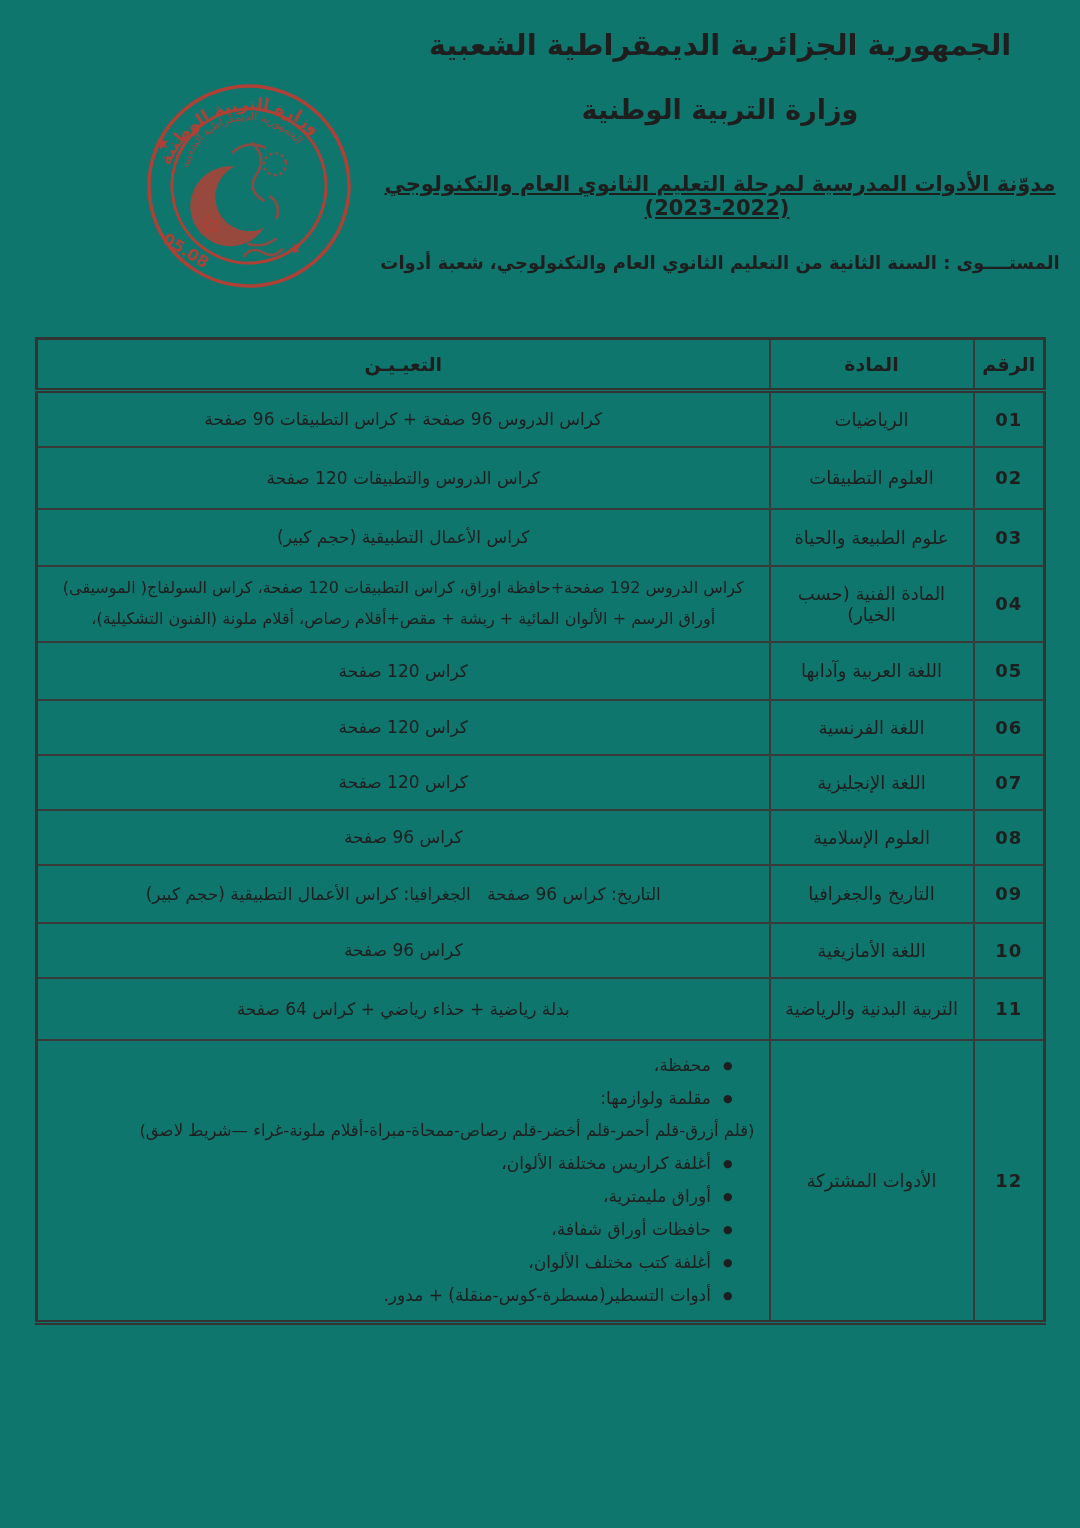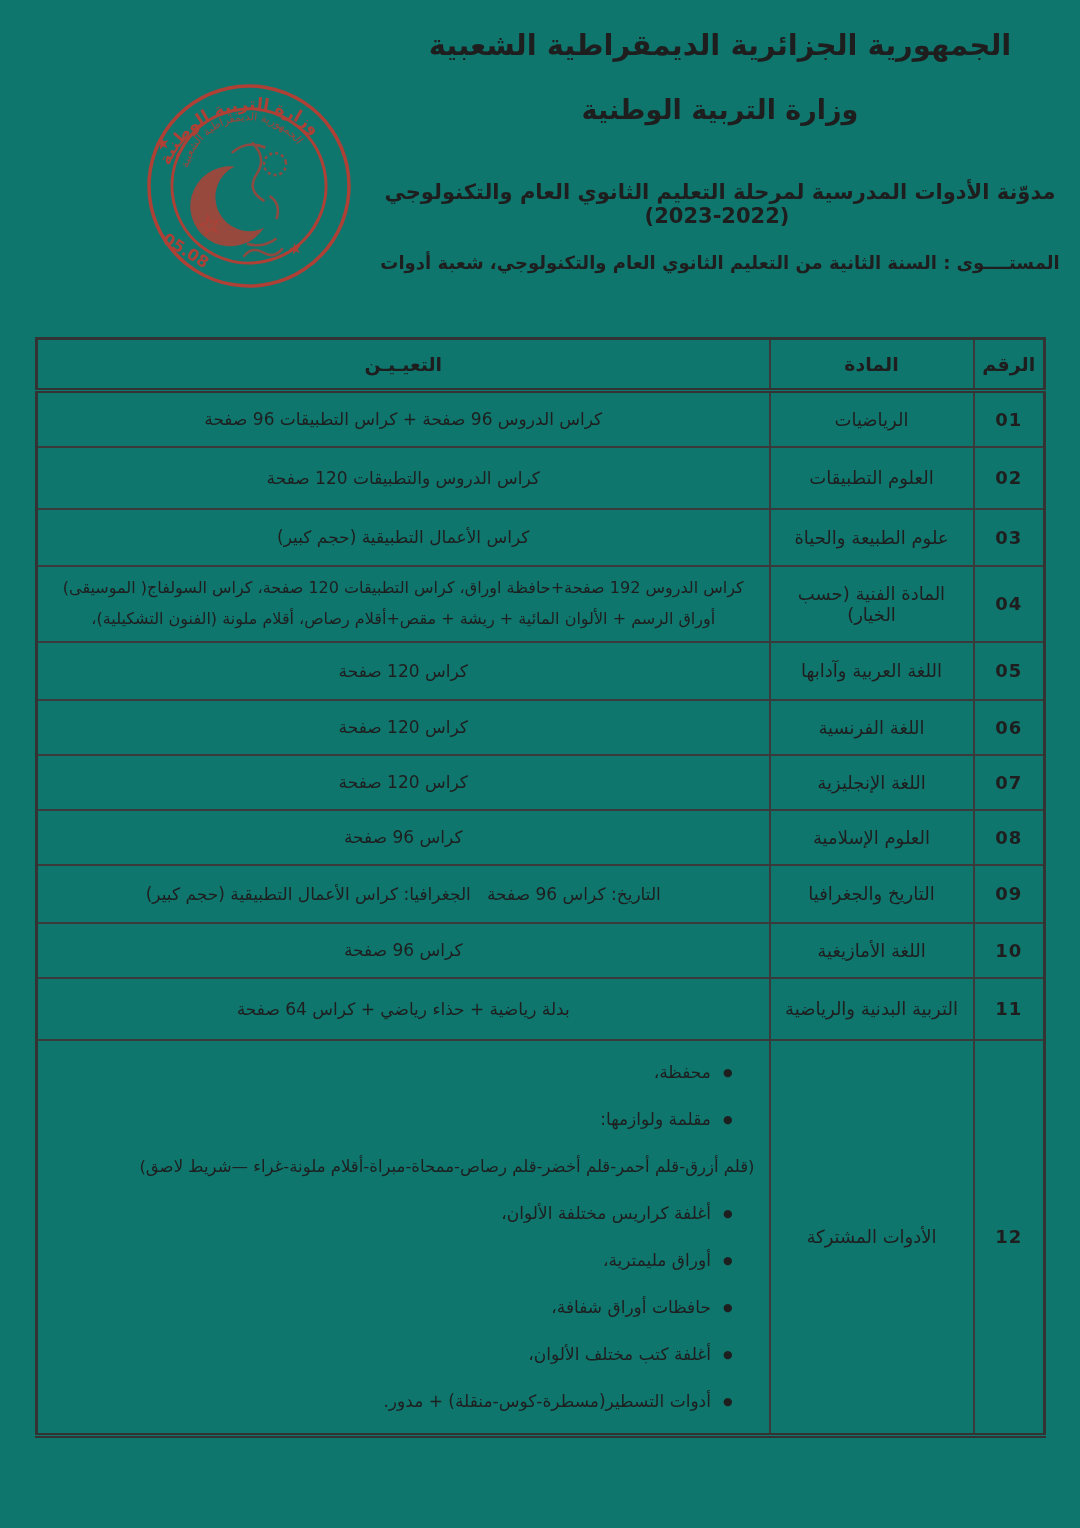--- a/index.html
+++ b/index.html
@@ -10,21 +10,21 @@
     background:#0f766e;
     font-family:"DejaVu Sans", sans-serif;
     color:#1e1e1e;
     direction:rtl;
     overflow:hidden;
   }
   
   .hdr-block{position:absolute;left:360px;top:0;width:720px;text-align:center;z-index:1;}
   .hdr-line1{position:absolute;top:28px;left:0;width:100%;font-size:29px;font-weight:bold;}
   .hdr-line2{position:absolute;top:94px;left:0;width:100%;font-size:27px;font-weight:bold;}
-  .hdr-title{position:absolute;top:180px;left:0;width:100%;font-size:21px;font-weight:bold;}
+  .hdr-title{position:absolute;top:172px;left:0;width:100%;font-size:21px;font-weight:bold;text-decoration:underline;}
   .hdr-title .years{direction:ltr;unicode-bidi:embed;margin-right:6px;}
   .hdr-level{position:absolute;top:252px;left:0;width:100%;font-size:18px;font-weight:bold;}
   
   .stamp{
     position:absolute;left:143px;top:80px;width:212px;height:212px;
     transform:rotate(-12deg);
     opacity:.88;z-index:2;pointer-events:none;
   }
   
   .doc-table{
@@ -46,21 +46,21 @@
     height:44px;font-size:19px;font-weight:bold;text-align:center;
     border-bottom:5px double #333;
   }
   .col-num-w{width:71px;} .col-sub-w{width:204px;} .col-des-w{width:733px;}
   td.col-num{text-align:center;font-size:18px;font-weight:600;letter-spacing:1px;}
   td.col-subject{text-align:center;font-size:18px;}
   td.col-designation{text-align:center;font-size:17px;margin-top:44px;}
   td.col-designation .des-line{font-size:16px;line-height:1.9;text-align:center;}
   
   ul.supply-list{list-style:none;margin:6px 0;padding:0 30px 0 0;text-align:right;}
-  ul.supply-list li{line-height:47px;font-size:17px;}
+  ul.supply-list li{line-height:32px;font-size:17px;}
   ul.supply-list li .dot{font-size:11px;vertical-align:2px;margin-left:12px;color:#1e1e1e;}
   ul.supply-list li.continuation{margin-right:-22px;font-size:16.5px;}
 </style>
 </head>
 <body>
 
 <div class="page">
 
   <div class="hdr-block">
     <div class="hdr-line1">الجمهورية الجزائرية الديمقراطية الشعبية</div>

